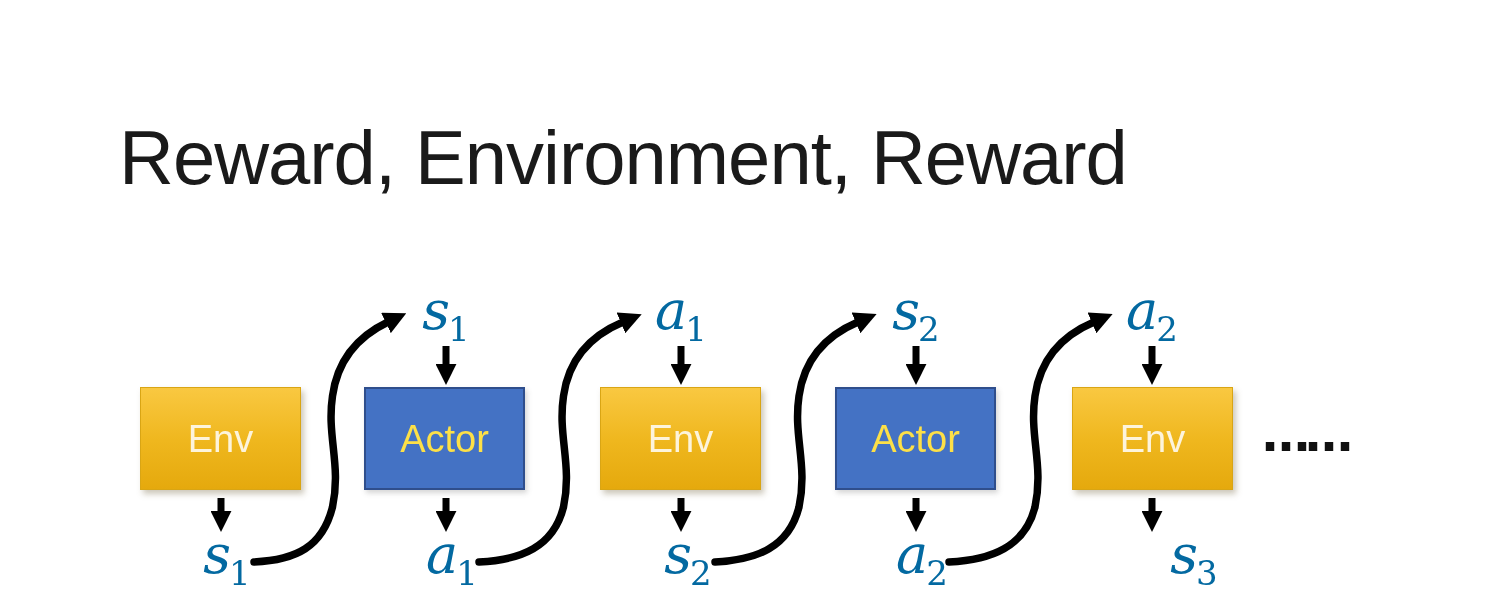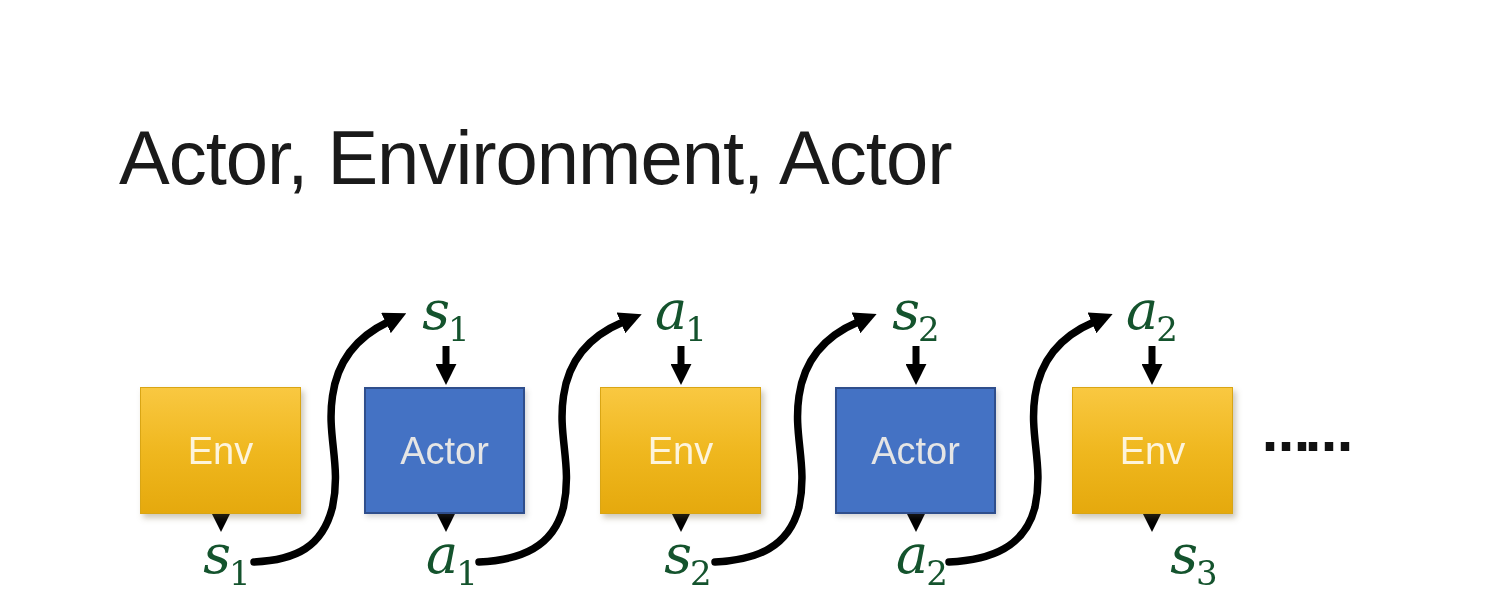--- a/index.html
+++ b/index.html
@@ -16,59 +16,59 @@
     position:absolute; left:119px; top:120px;
     font-family:"Liberation Sans",sans-serif;
     font-size:76px; font-weight:300; letter-spacing:-1px;
     color:#1a1a1a; white-space:nowrap; line-height:1;
   }
   .arrows{position:absolute; left:0; top:0; width:1500px; height:608px;}
   .arrows path.flow{fill:none; stroke:var(--arrow); stroke-width:7.5; stroke-linecap:round;}
   .arrows line.varrow{stroke:var(--arrow); stroke-width:7;}
   .ahf{fill:var(--arrow); stroke:none;}
   .box{
-    position:absolute; top:387px; width:161px; height:127px;
+    position:absolute; top:387px; width:161px; height:103px;
     display:flex; align-items:center; justify-content:center;
     font-family:"Liberation Sans",sans-serif; font-size:38px; line-height:1;
   }
   .box.env{
     background:linear-gradient(180deg,var(--env-top) 0%,var(--env-mid) 52%,var(--env-bottom) 100%);
     border:1px solid #D9A514;
     box-shadow:3px 4px 6px rgba(110,95,55,.35);
     color:#FDF4DC;
   }
   .box.actor{
     background:var(--actor-fill);
     border:2px solid var(--actor-border);
     box-shadow:2px 3px 5px rgba(90,90,90,.25);
-    color:#e5e5e5;
+    color:#fde047;
   }
   .mlabel{
     position:absolute; transform:translateX(-50%);
     font-family:"DejaVu Serif",serif; font-style:italic;
-    font-size:54px; line-height:1; color:#14532d; white-space:nowrap;
+    font-size:54px; line-height:1; color:#0369a1; white-space:nowrap;
   }
   .mlabel .sub{
     font-style:normal; font-size:34px; vertical-align:-12px;
     margin-left:-2px; font-family:"DejaVu Serif",serif;
   }
   .mlabel.top{top:284px;}
   .mlabel.bottom{top:528px;}
   .ellipsis{
     position:absolute; left:1262px; top:410px;
     font-family:"DejaVu Sans",sans-serif; font-weight:900;
     font-size:48px; letter-spacing:-5px; color:#111; line-height:1;
   }
 </style>
 </head>
 <body>
 
 <div class="slide">
 
-  <h1 class="title">Actor, Environment, Actor</h1>
+  <h1 class="title">Reward, Environment, Reward</h1>
 
   <svg class="arrows" viewBox="0 0 1500 608" xmlns="http://www.w3.org/2000/svg">
     <defs>
       <marker id="ah" viewBox="0 0 10 10" refX="1" refY="5" markerWidth="3" markerHeight="3" orient="auto" markerUnits="strokeWidth">
         <path d="M0 0 L10 5 L0 10 Z" class="ahf"></path>
       </marker>
     </defs>
 
     <path class="flow" d="M254 562 C296 560, 322.5 547, 332.5 507 C341.5 465, 326.5 436, 332.5 396 C337.5 360, 358.5 336, 388 322" marker-end="url(#ah)"></path>
     <path class="flow" d="M479 562 C521 560, 553.5 547, 563.5 507 C572.5 465, 557.5 436, 563.5 396 C568.5 360, 589.5 336, 623 322" marker-end="url(#ah)"></path>

